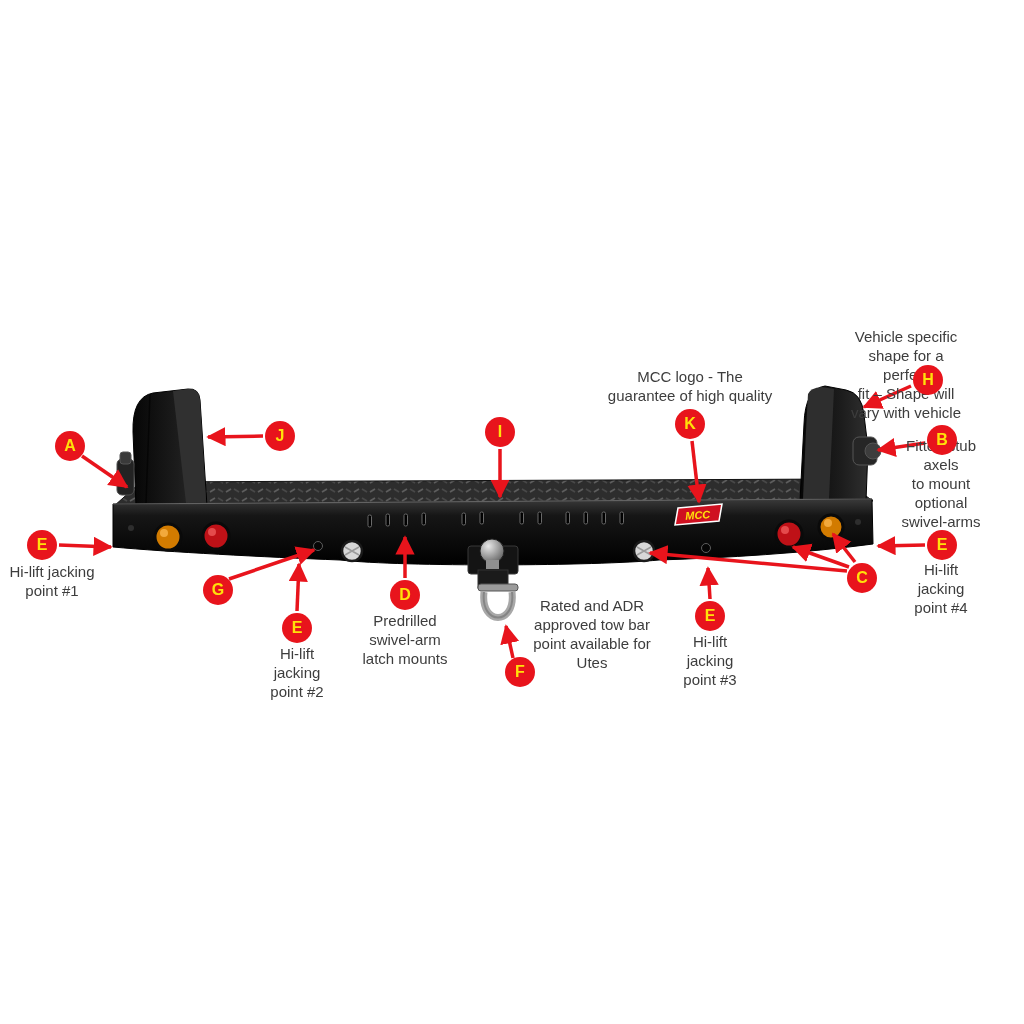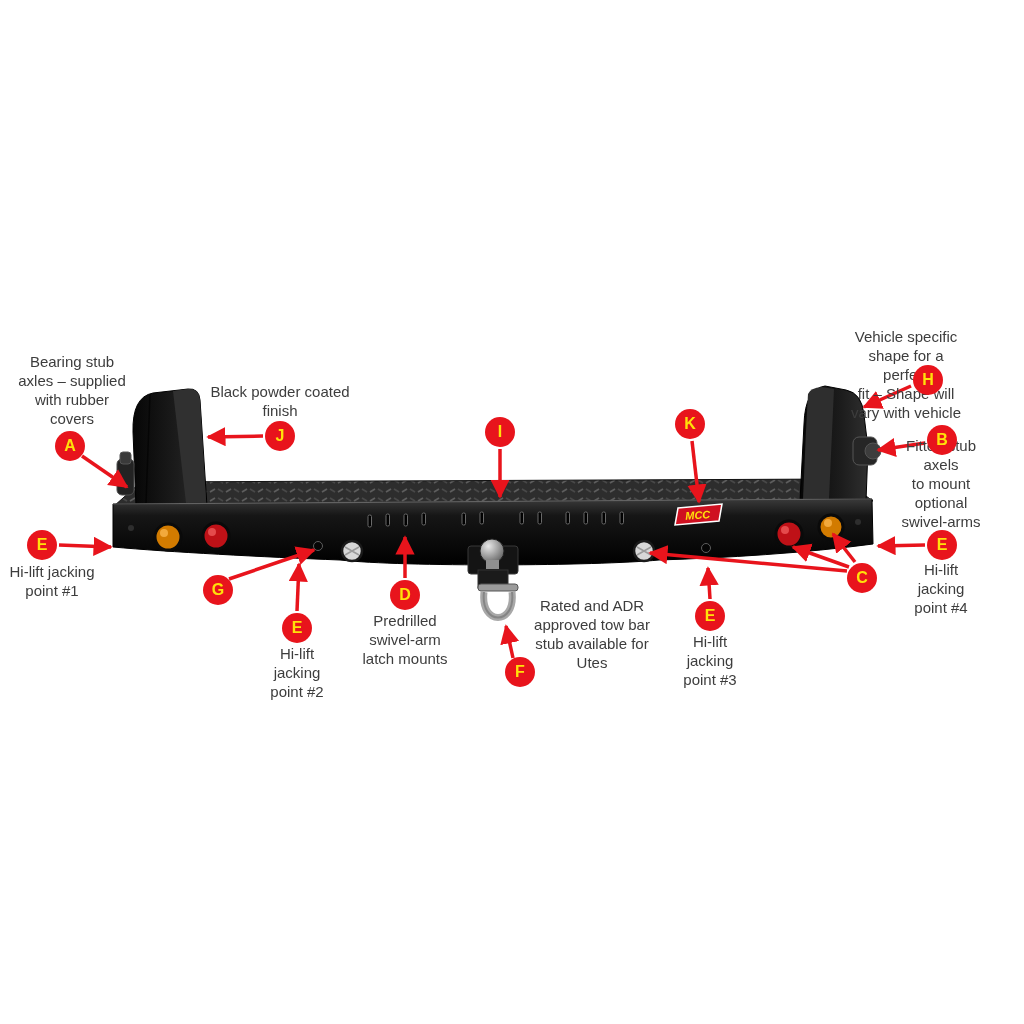--- a/index.html
+++ b/index.html
@@ -158,42 +158,38 @@
       <line class="arrow" x1="405" y1="578" x2="405" y2="537" marker-end="url(#ah)"></line>
       <line class="arrow" x1="513" y1="658" x2="506" y2="626" marker-end="url(#ah)"></line>
       <line class="arrow" x1="710" y1="599" x2="708" y2="568" marker-end="url(#ah)"></line>
       <line class="arrow" x1="847" y1="571" x2="650" y2="553" marker-end="url(#ah)"></line>
       <line class="arrow" x1="849" y1="567" x2="793" y2="547" marker-end="url(#ah)"></line>
       <line class="arrow" x1="855" y1="562" x2="833" y2="534" marker-end="url(#ah)"></line>
       <line class="arrow" x1="925" y1="545" x2="878" y2="546" marker-end="url(#ah)"></line>
     </g>
   </svg>
 
-  <div class="lbl" style="left:72px;top:352px">Bearing stub
-axles – supplied
-with rubber
-covers</div>
-  <div class="lbl" style="left:280px;top:382px">Black powder coated
-finish</div>
+  <div class="lbl" style="left:690px;top:367px">MCC logo - The
+guarantee of high quality</div>
   <div class="lbl" style="left:906px;top:327px">Vehicle specific shape for a perfect
 fit – Shape will vary with vehicle</div>
   <div class="lbl" style="left:941px;top:436px">Fitted stub axels
 to mount optional
 swivel-arms</div>
   <div class="lbl" style="left:52px;top:562px">Hi-lift jacking
 point #1</div>
   <div class="lbl" style="left:297px;top:644px">Hi-lift
 jacking
 point #2</div>
   <div class="lbl" style="left:405px;top:611px">Predrilled
 swivel-arm
 latch mounts</div>
   <div class="lbl" style="left:592px;top:596px">Rated and ADR
 approved tow bar
-stub available for
+point available for
 Utes</div>
   <div class="lbl" style="left:710px;top:632px">Hi-lift
 jacking
 point #3</div>
   <div class="lbl" style="left:941px;top:560px">Hi-lift jacking
 point #4</div>
 
   <div class="badge" style="left:55px;top:431px">A</div>
   <div class="badge" style="left:265px;top:421px">J</div>
   <div class="badge" style="left:485px;top:417px">I</div>

